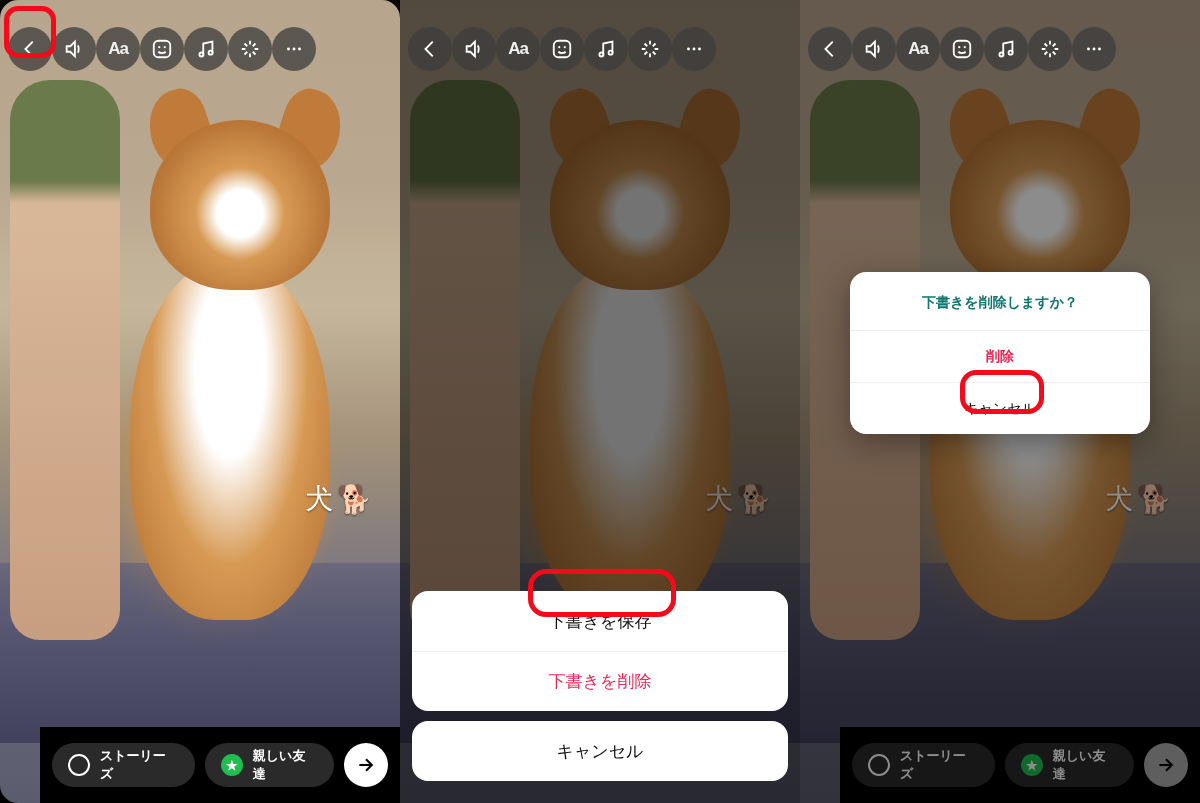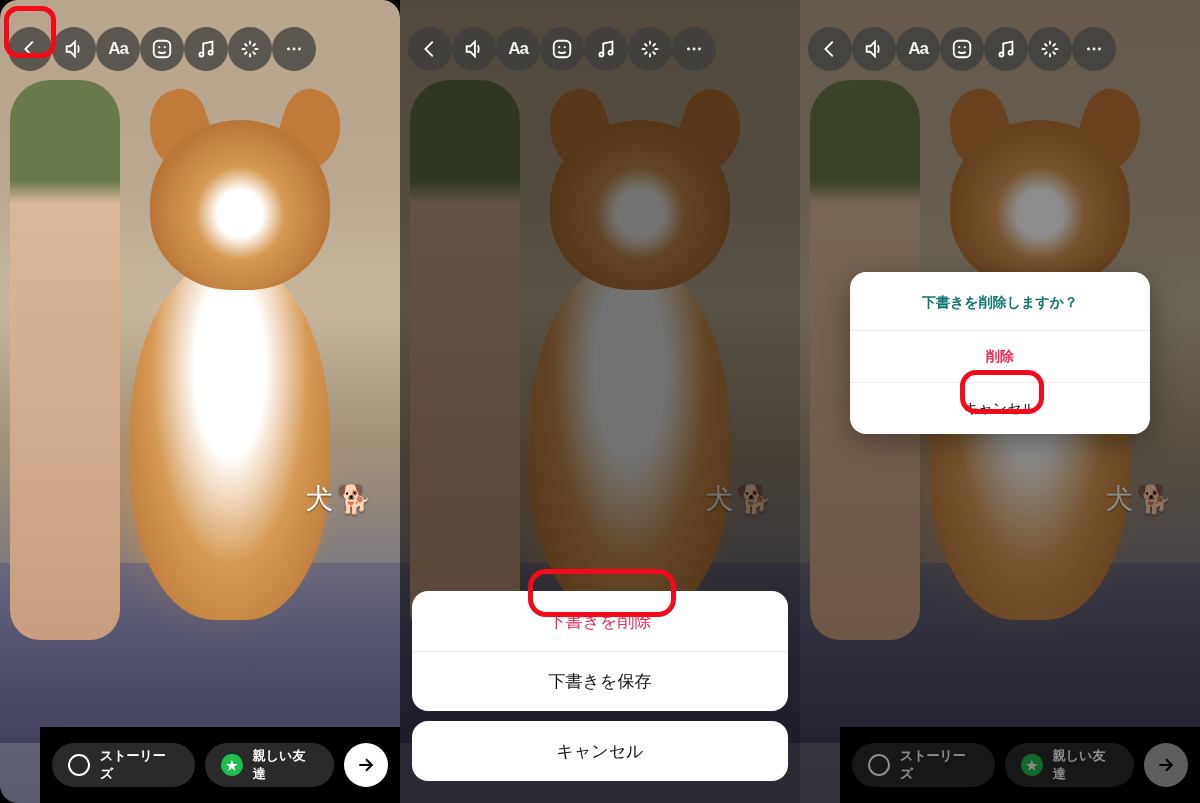--- a/index.html
+++ b/index.html
@@ -250,25 +250,25 @@
           <svg viewBox="0 0 24 24">
             <circle cx="6" cy="12" r="1.6" fill="#fff" stroke="none"></circle>
             <circle cx="12" cy="12" r="1.6" fill="#fff" stroke="none"></circle>
             <circle cx="18" cy="12" r="1.6" fill="#fff" stroke="none"></circle>
           </svg>
         </div>
     </div>
 
     <div class="sheet">
       <div class="sheet-group">
+        <div class="sheet-item">
+          <span>下書きを保存</span>
+        </div>
         <div class="sheet-item danger">
           <span>下書きを削除</span>
-        </div>
-        <div class="sheet-item">
-          <span>下書きを保存</span>
         </div>
       </div>
       <div class="sheet-group">
         <div class="sheet-item">
           <span>キャンセル</span>
         </div>
       </div>
     </div>
 
     <div class="anno" style="left:128px; bottom:186px; width:148px; height:48px; border-radius:18px;"></div>

